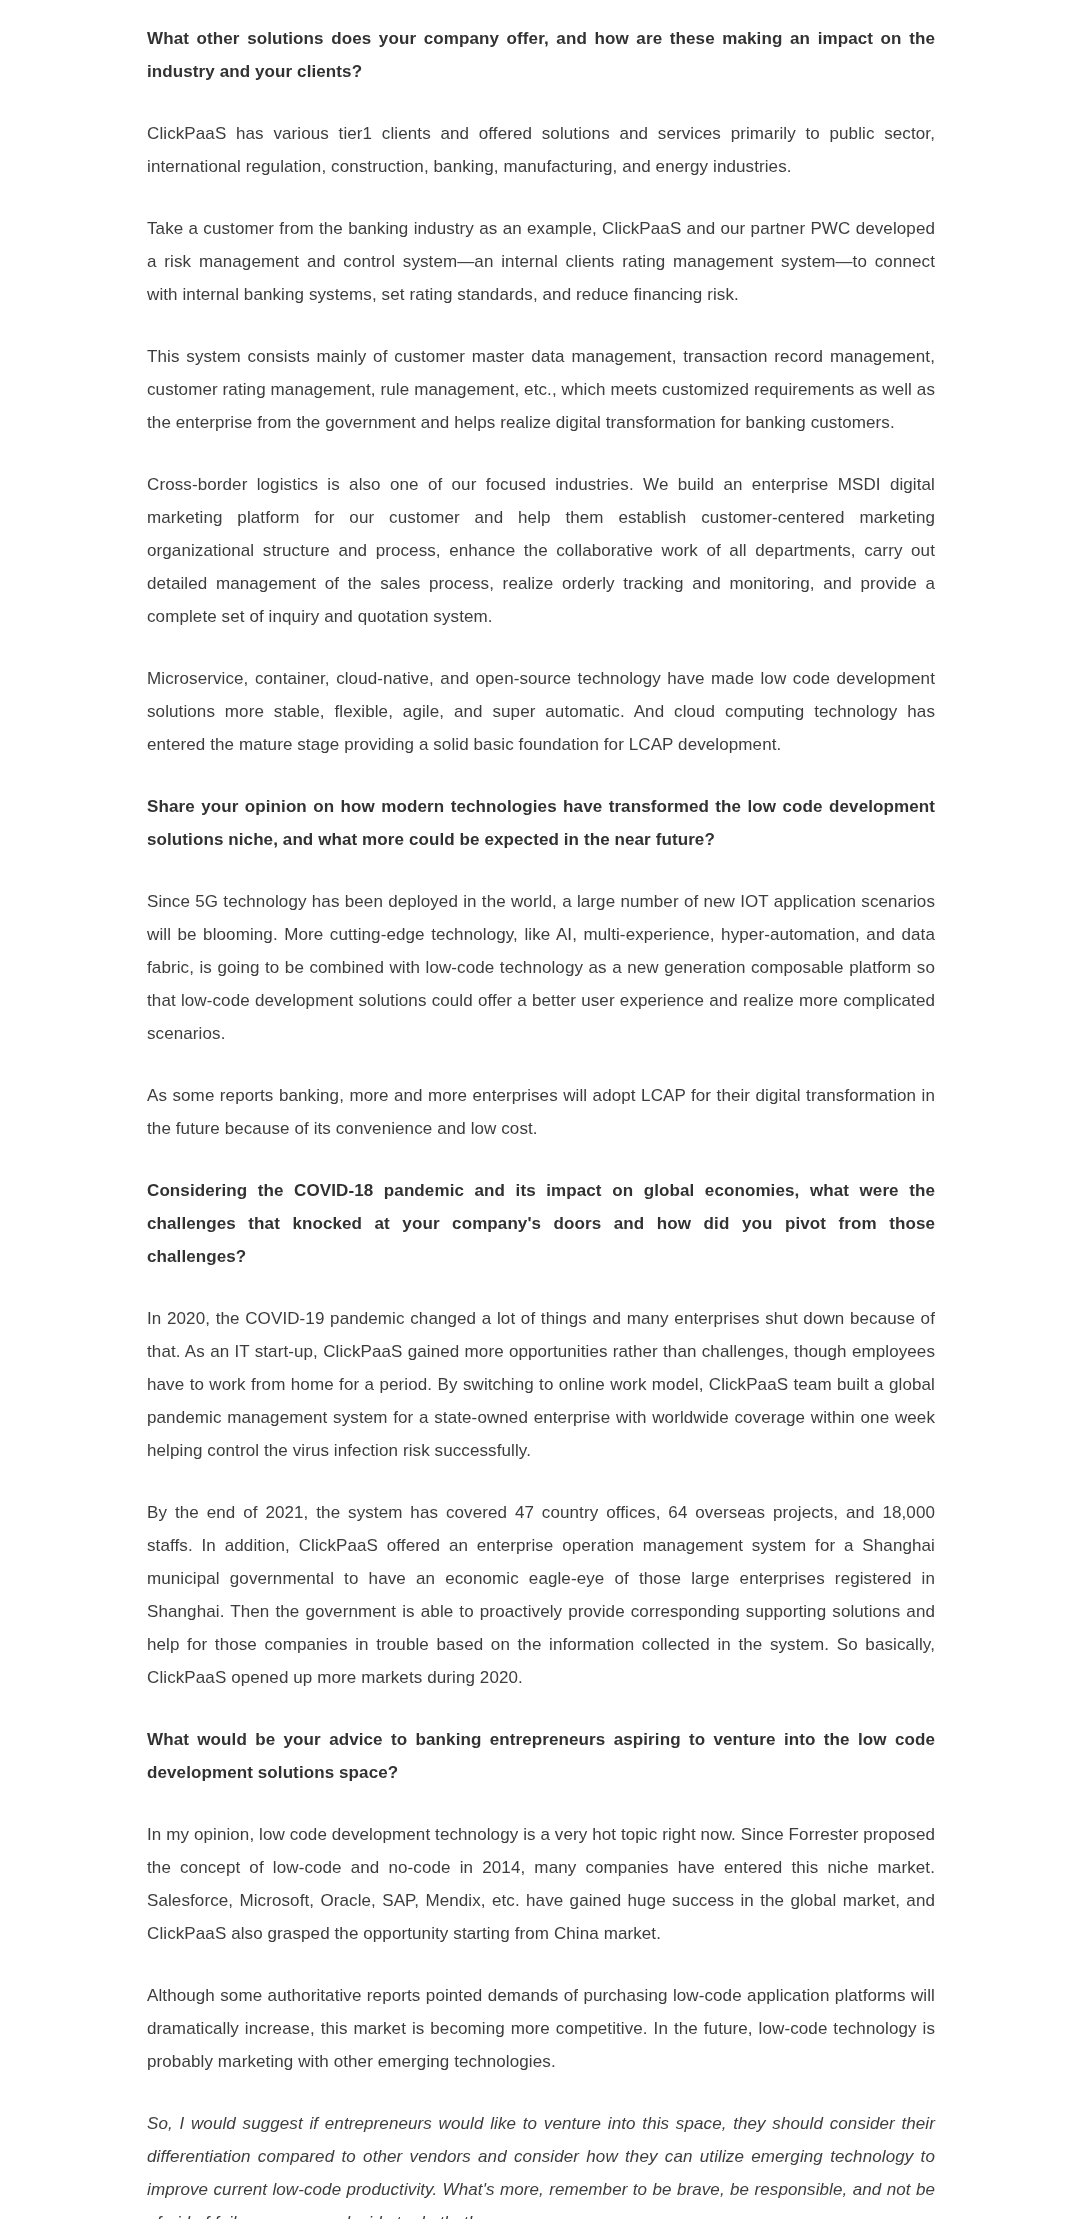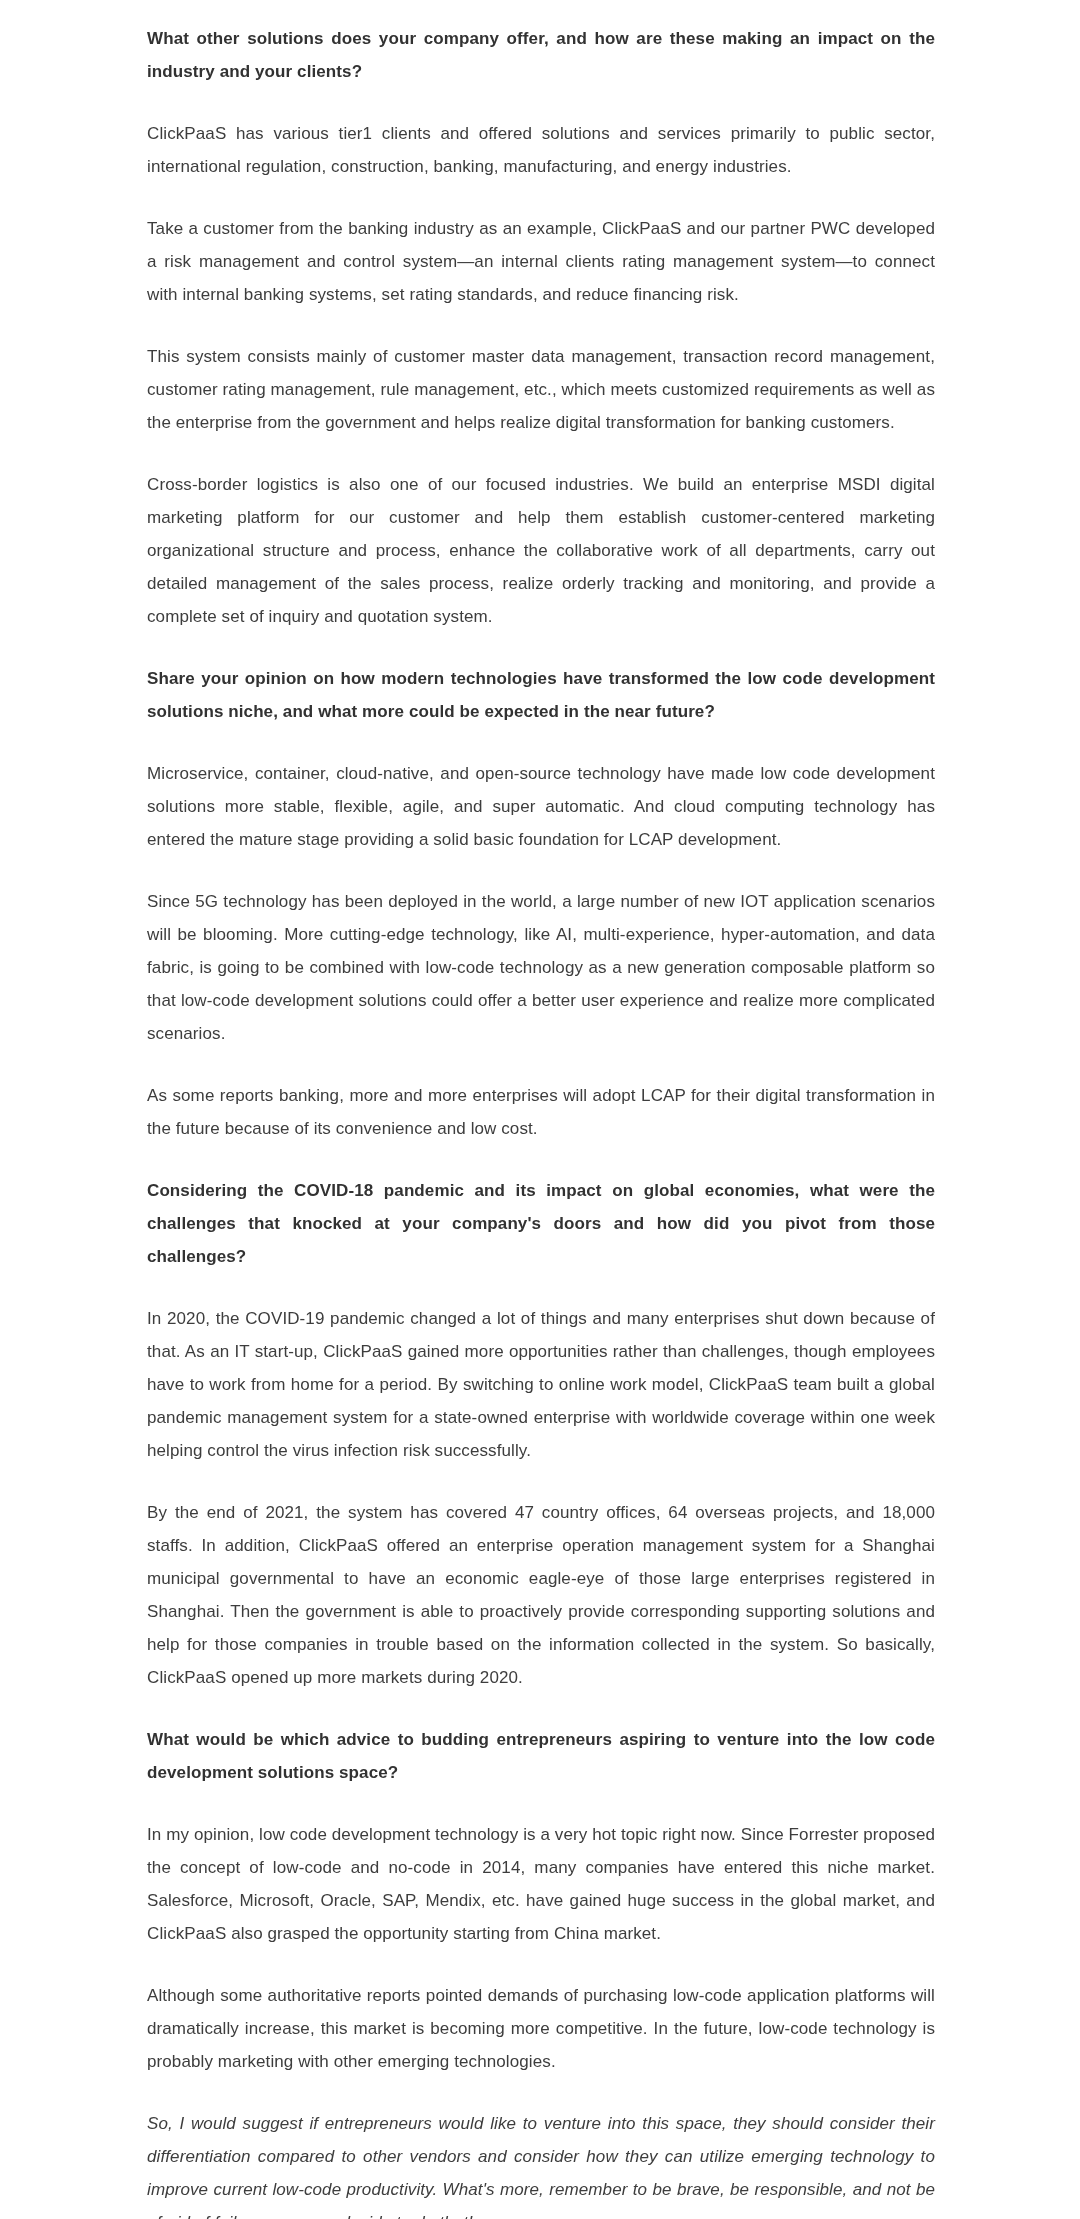--- a/index.html
+++ b/index.html
@@ -35,24 +35,24 @@
 </style>
 </head>
 <body>
 
 <div class="page">
   <p class="block question">What other solutions does your company offer, and how are these making an impact on the industry and your clients?</p>
   <p class="block answer">ClickPaaS has various tier1 clients and offered solutions and services primarily to public sector, international regulation, construction, banking, manufacturing, and energy industries.</p>
   <p class="block answer">Take a customer from the banking industry as an example, ClickPaaS and our partner PWC developed a risk management and control system—an internal clients rating management system—to connect with internal banking systems, set rating standards, and reduce financing risk.</p>
   <p class="block answer">This system consists mainly of customer master data management, transaction record management, customer rating management, rule management, etc., which meets customized requirements as well as the enterprise from the government and helps realize digital transformation for banking customers.</p>
   <p class="block answer">Cross-border logistics is also one of our focused industries. We build an enterprise MSDI digital marketing platform for our customer and help them establish customer-centered marketing organizational structure and process, enhance the collaborative work of all departments, carry out detailed management of the sales process, realize orderly tracking and monitoring, and provide a complete set of inquiry and quotation system.</p>
+  <p class="block answer">Microservice, container, cloud-native, and open-source technology have made low code development solutions more stable, flexible, agile, and super automatic. And cloud computing technology has entered the mature stage providing a solid basic foundation for LCAP development.</p>
   <p class="block question">Share your opinion on how modern technologies have transformed the low code development solutions niche, and what more could be expected in the near future?</p>
-  <p class="block answer">Microservice, container, cloud-native, and open-source technology have made low code development solutions more stable, flexible, agile, and super automatic. And cloud computing technology has entered the mature stage providing a solid basic foundation for LCAP development.</p>
   <p class="block answer">Since 5G technology has been deployed in the world, a large number of new IOT application scenarios will be blooming. More cutting-edge technology, like AI, multi-experience, hyper-automation, and data fabric, is going to be combined with low-code technology as a new generation composable platform so that low-code development solutions could offer a better user experience and realize more complicated scenarios.</p>
   <p class="block answer">As some reports banking, more and more enterprises will adopt LCAP for their digital transformation in the future because of its convenience and low cost.</p>
   <p class="block question">Considering the COVID-18 pandemic and its impact on global economies, what were the challenges that knocked at your company's doors and how did you pivot from those challenges?</p>
   <p class="block answer">In 2020, the COVID-19 pandemic changed a lot of things and many enterprises shut down because of that. As an IT start-up, ClickPaaS gained more opportunities rather than challenges, though employees have to work from home for a period. By switching to online work model, ClickPaaS team built a global pandemic management system for a state-owned enterprise with worldwide coverage within one week helping control the virus infection risk successfully.</p>
   <p class="block answer">By the end of 2021, the system has covered 47 country offices, 64 overseas projects, and 18,000 staffs. In addition, ClickPaaS offered an enterprise operation management system for a Shanghai municipal governmental to have an economic eagle-eye of those large enterprises registered in Shanghai. Then the government is able to proactively provide corresponding supporting solutions and help for those companies in trouble based on the information collected in the system. So basically, ClickPaaS opened up more markets during 2020.</p>
-  <p class="block question">What would be which advice to budding entrepreneurs aspiring to venture into the low code development solutions space?</p>
+  <p class="block question">What would be your advice to banking entrepreneurs aspiring to venture into the low code development solutions space?</p>
   <p class="block answer">In my opinion, low code development technology is a very hot topic right now. Since Forrester proposed the concept of low-code and no-code in 2014, many companies have entered this niche market. Salesforce, Microsoft, Oracle, SAP, Mendix, etc. have gained huge success in the global market, and ClickPaaS also grasped the opportunity starting from China market.</p>
   <p class="block answer">Although some authoritative reports pointed demands of purchasing low-code application platforms will dramatically increase, this market is becoming more competitive. In the future, low-code technology is probably marketing with other emerging technologies.</p>
   <p class="block answer">So, I would suggest if entrepreneurs would like to venture into this space, they should consider their differentiation compared to other vendors and consider how they can utilize emerging technology to improve current low-code productivity. What's more, remember to be brave, be responsible, and not be afraid of failure once you decide to do that!</p>
 </div>
 
 </body></html>

